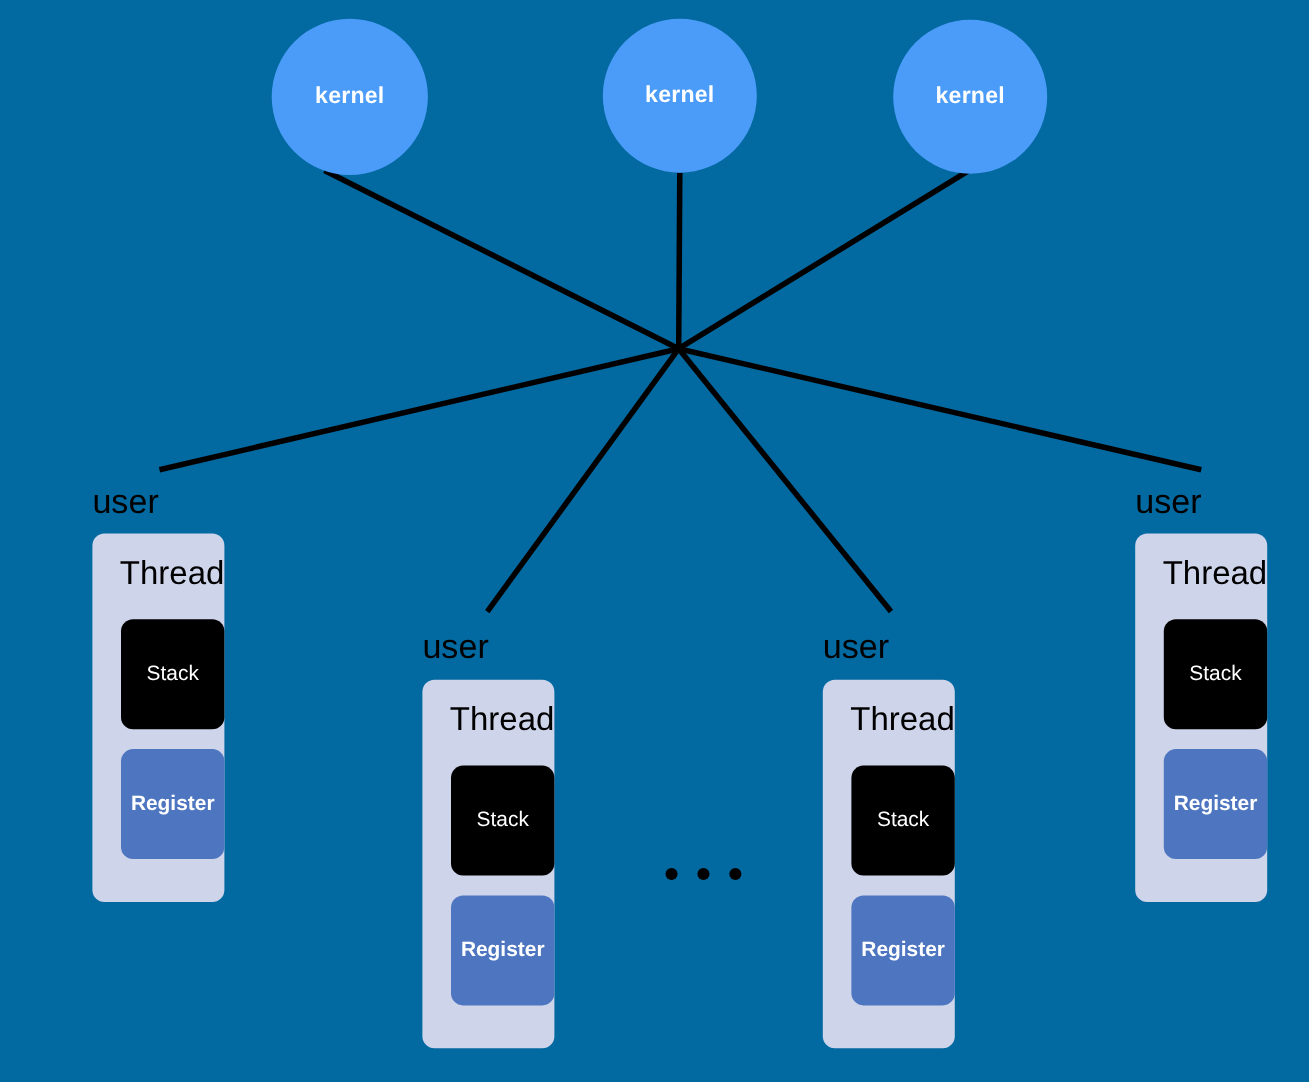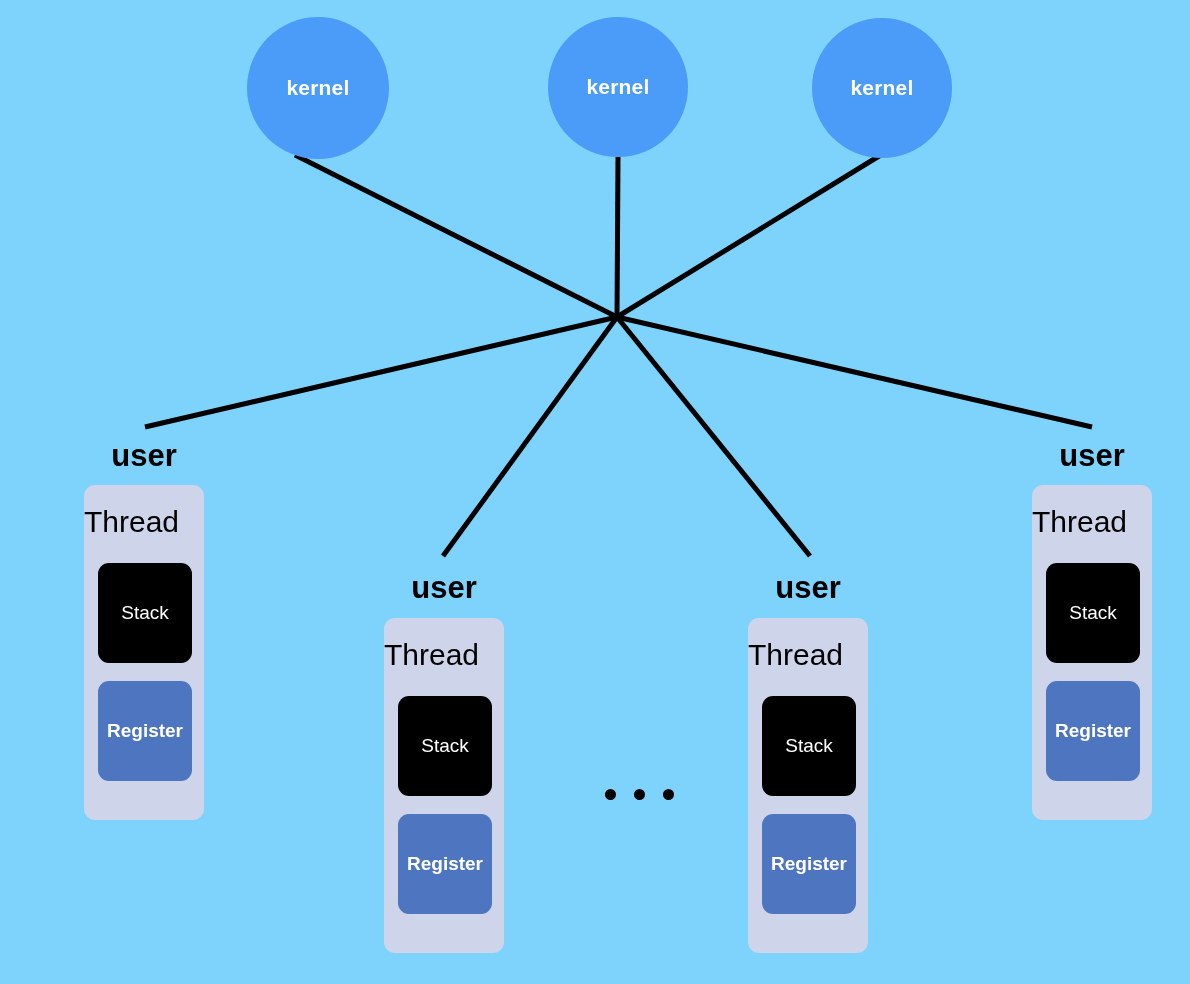--- a/index.html
+++ b/index.html
@@ -7,21 +7,21 @@
     padding: 0;
     background: #ffffff;
   }
   body {
     font-family: "Liberation Sans", sans-serif;
   }
   #canvas {
     position: relative;
     width: 1190px;
     height: 984px;
-    background: #7dd3fc;
+    background: #0369a1;
     overflow: hidden;
   }
   #edges {
     position: absolute;
     left: 0;
     top: 0;
     width: 1190px;
     height: 984px;
     pointer-events: none;
   }
@@ -44,47 +44,45 @@
   }
 
   
   .user-group {
     position: absolute;
   }
   .user-label {
     position: absolute;
     left: 0;
     width: 100%;
-    text-align: center;
     font-size: 31px;
     color: #000000;
     font-family: "Liberation Sans", sans-serif;
     line-height: 1;
-    font-weight: bold;
   }
   .thread-box {
     position: absolute;
     left: 0;
     width: 120px;
     background: #CED4EA;
     border-radius: 11px;
   }
   .thread-title {
     position: absolute;
     left: 0;
     width: 100%;
-    text-align: left;
+    text-align: right;
     font-size: 30px;
     color: #000000;
     line-height: 1;
     font-family: "Liberation Sans", sans-serif;
   }
   .slot {
     position: absolute;
-    left: 14px;
+    left: 26px;
     width: 94px;
     border-radius: 11px;
     display: flex;
     align-items: center;
     justify-content: center;
     color: #ffffff;
     font-size: 19px;
     font-family: "Liberation Sans", sans-serif;
   }
   .slot-stack {

